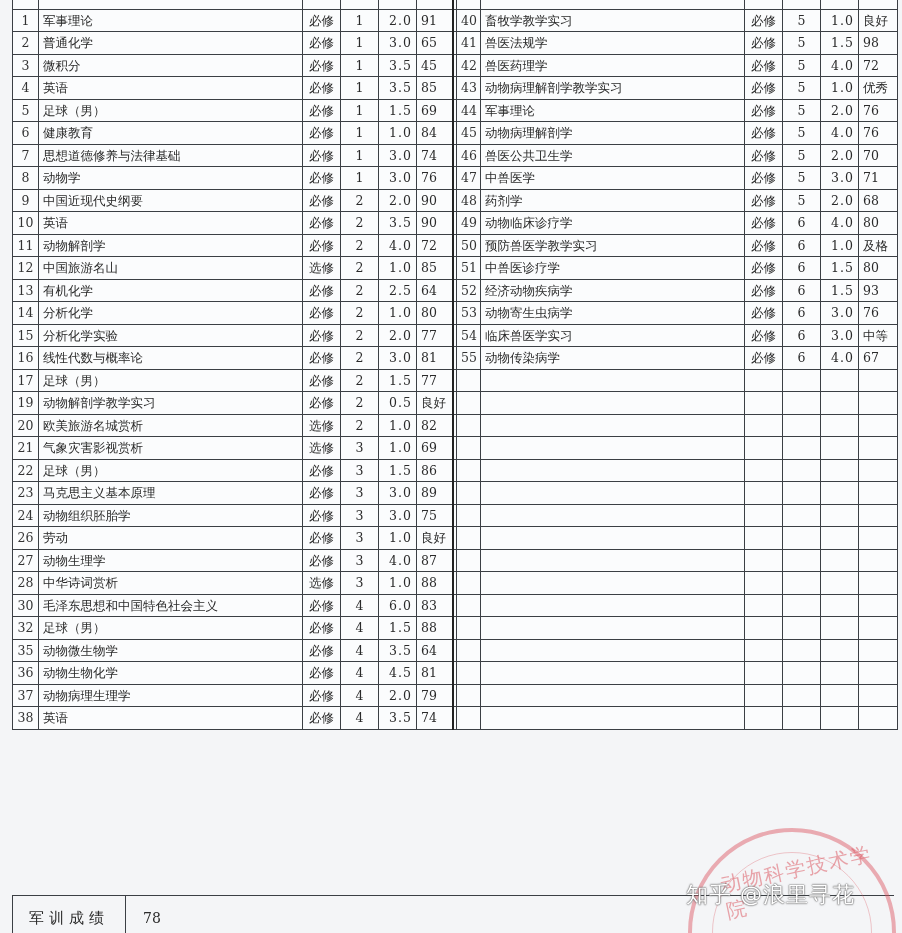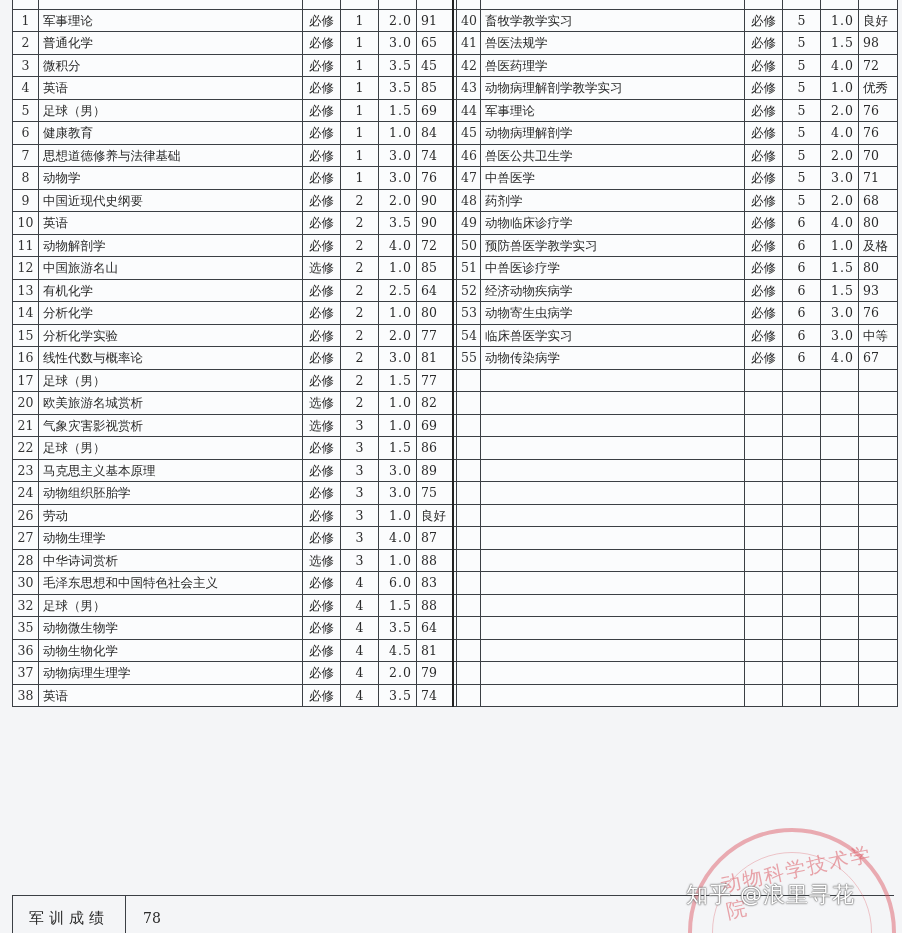--- a/index.html
+++ b/index.html
@@ -339,20 +339,35 @@
           <td class="score">77</td>
           <td class="divider"></td>
           <td class="num"></td>
           <td class="name"></td>
           <td class="type"></td>
           <td class="sem"></td>
           <td class="cred"></td>
           <td class="score"></td>
         </tr>
         <tr>
+          <td class="num">19</td>
+          <td class="name">动物解剖学教学实习</td>
+          <td class="type">必修</td>
+          <td class="sem">2</td>
+          <td class="cred">0.5</td>
+          <td class="score">良好</td>
+          <td class="divider"></td>
+          <td class="num"></td>
+          <td class="name"></td>
+          <td class="type"></td>
+          <td class="sem"></td>
+          <td class="cred"></td>
+          <td class="score"></td>
+        </tr>
+        <tr>
           <td class="num">20</td>
           <td class="name">欧美旅游名城赏析</td>
           <td class="type">选修</td>
           <td class="sem">2</td>
           <td class="cred">1.0</td>
           <td class="score">82</td>
           <td class="divider"></td>
           <td class="num"></td>
           <td class="name"></td>
           <td class="type"></td>

